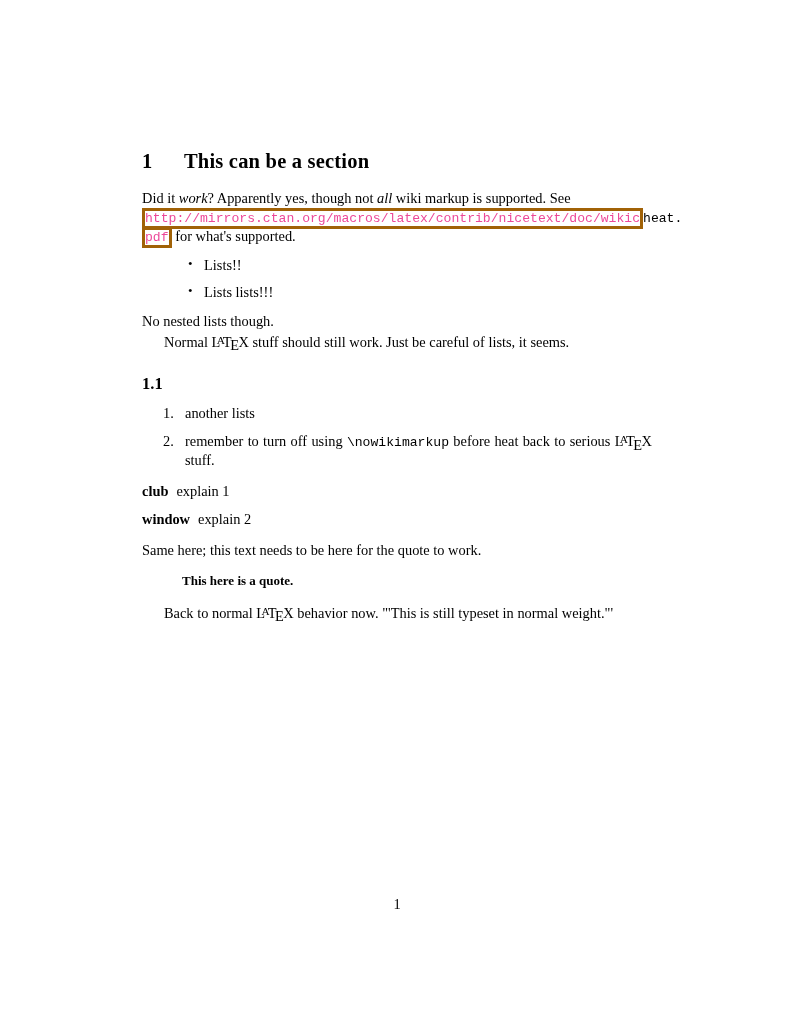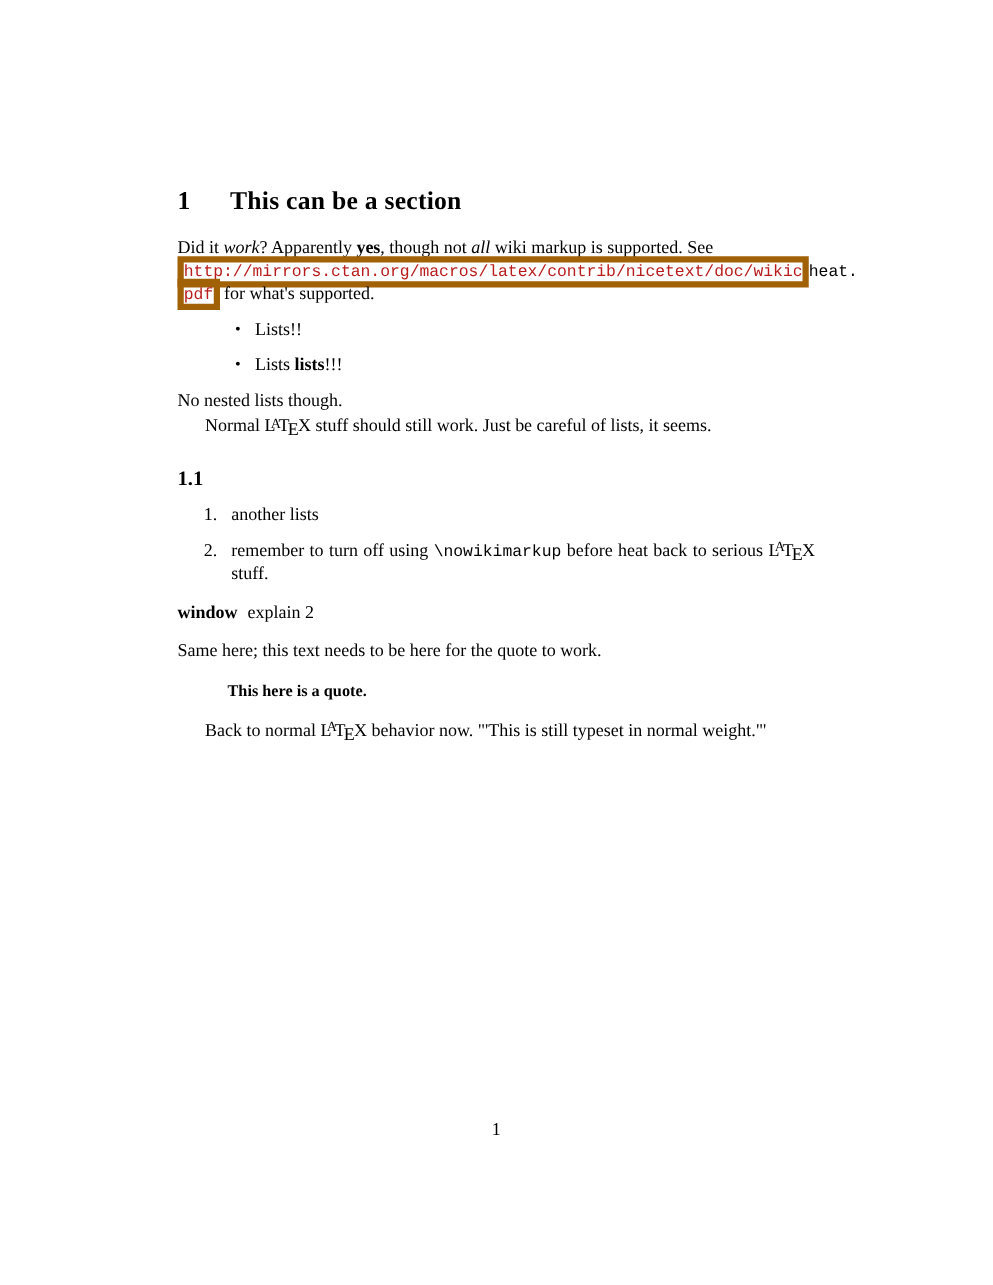--- a/index.html
+++ b/index.html
@@ -57,27 +57,27 @@
   }
   p.indent {
     text-indent: 22px;
   }
   .tight { margin-bottom: 2px; }
   .mono {
     font-family: "Liberation Mono", monospace;
     font-size: 13.1px;
   }
   .link-box {
-    border: 5px solid #a16207;
+    border: 3px solid #a16207;
     padding: 0 0px;
     text-decoration: none;
-    color: #b91c1c;
+    color: #ec4899;
   }
   em { font-style: italic; }
-  b, strong { font-weight: bold; }
+  b, strong { font-weight: normal; }
 
   ul.bullets {
     margin: 10px 0 10px 0;
     padding-left: 62px;
     list-style: none;
   }
   ul.bullets li {
     font-size: 14.4px;
     line-height: 1.3;
     margin-bottom: 9px;
@@ -195,20 +195,23 @@
         <span>another lists</span>
       </li>
       <li>
         <span>remember to turn off using </span><span class="mono">\nowikimarkup</span><span> before heat back to serious </span><span class="latex">L<span class="a">A</span>T<span class="e">E</span>X</span><span> stuff.</span>
       </li>
     </ol>
 
 
     <dl class="desc">
       <div class="row">
+        <span class="term">club</span><span>explain 1</span>
+      </div>
+      <div class="row">
         <span class="term">window</span><span>explain 2</span>
       </div>
     </dl>
 
     <p>Same here; this text needs to be here for the quote to work.</p>
 
     <blockquote class="quote">This here is a quote.</blockquote>
 
     <p class="indent after-quote">
       <span>Back to normal </span><span class="latex">L<span class="a">A</span>T<span class="e">E</span>X</span><span> behavior now.  "'This is still typeset in normal weight."'</span>

